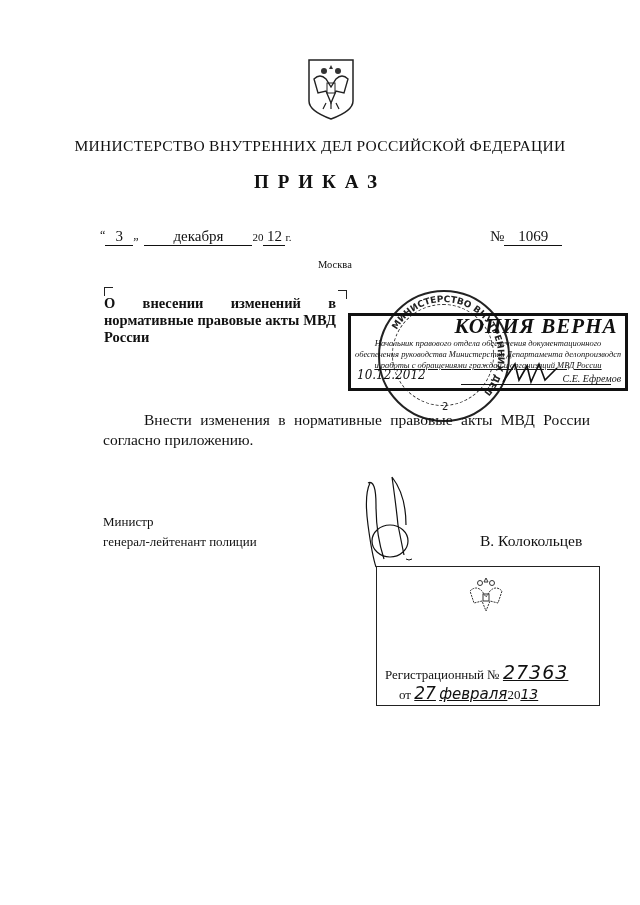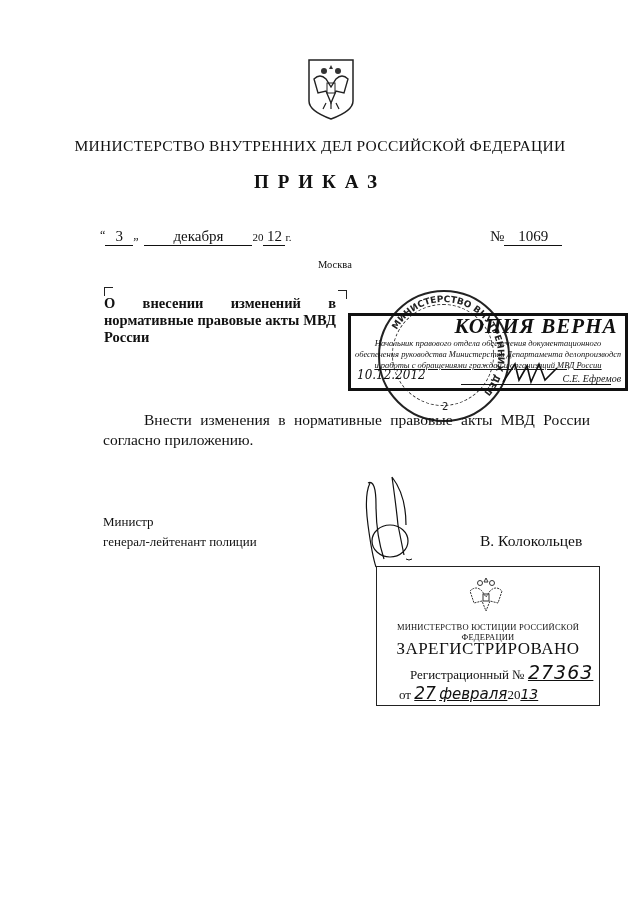--- a/index.html
+++ b/index.html
@@ -27,21 +27,21 @@
     .copy-title { left: 0; width: 100%; top: -2px; text-align: center; font-size: 21px; font-weight: bold; font-style: italic; letter-spacing: 1px; padding-left: 48px; }
     .copy-line { left: 4px; width: 266px; font-size: 8.5px; font-style: italic; text-align: center; white-space: nowrap; overflow: hidden; }
     .copy-signer { right: 4px; top: 57px; font-size: 10px; font-style: italic; }
     .copy-sigline { left: 110px; top: 68px; width: 150px; border-bottom: 1px solid #111; }
     .round-seal { left: 378px; top: 290px; width: 128px; height: 128px; border-radius: 50%; border: 2px solid #222; }
     .round-seal-inner { left: 12px; top: 12px; width: 100px; height: 100px; border-radius: 50%; border: 1px dashed #333; }
     .reg-stamp { left: 376px; top: 566px; width: 222px; height: 138px; border: 1.5px solid #222; }
     .reg-emblem { left: 89px; top: 8px; width: 40px; height: 42px; }
     .reg-ministry { left: 0; width: 100%; top: 55px; text-align: center; font-size: 8.5px; letter-spacing: 0.2px; }
     .reg-title { left: 0; width: 100%; top: 72px; text-align: center; font-size: 17px; letter-spacing: 0.5px; }
-    .reg-number { left: 8px; top: 94px; font-size: 13px; white-space: nowrap; margin-left: 25px; }
+    .reg-number { left: 8px; top: 94px; font-size: 13px; white-space: nowrap; }
     .reg-date { left: 22px; top: 116px; font-size: 13px; white-space: nowrap; }
     .hand { font-family: "DejaVu Sans", sans-serif; font-style: italic; font-size: 17px; text-decoration: underline; }
     .signature { left: 362px; top: 475px; width: 80px; height: 96px; }
   </style>
 </head>
 <body>
 
 <div class="abs emblem">
   <svg width="50" height="64" viewBox="0 0 50 64">
     <path d="M3 3 H47 V44 Q47 54 25 62 Q3 54 3 44 Z" fill="none" stroke="#222" stroke-width="1.5"></path>
@@ -114,22 +114,20 @@
 <div class="abs reg-stamp">
   <div class="abs reg-emblem">
     <svg width="40" height="42" viewBox="0 0 40 42">
       <circle cx="14" cy="8" r="2.5" fill="none" stroke="#333"></circle>
         <circle cx="26" cy="8" r="2.5" fill="none" stroke="#333"></circle>
       <path d="M20 3 l2 4 h-4z" fill="none" stroke="#333"></path>
       <path d="M4 16 Q10 10 16 16 L20 22 L24 16 Q30 10 36 16 L32 28 L24 26 L20 36 L16 26 L8 28 Z" fill="none" stroke="#333" stroke-width="1" stroke-dasharray="2 1"></path>
       <rect x="17" y="19" width="6" height="7" fill="none" stroke="#333"></rect>
     </svg>
   </div>
-  <div class="abs reg-ministry">МИНИСТЕРСТВО ЮСТИЦИИ РОССИЙСКОЙ ФЕДЕРАЦИИ</div>
-  <div class="abs reg-title">ЗАРЕГИСТРИРОВАНО</div>
   <div class="abs reg-number">
     <span>Регистрационный №</span>
     <span class="hand" style="font-size:19px; letter-spacing:1px;">27363</span>
   </div>
   <div class="abs reg-date">
     <span>от</span>
     <span class="hand">27</span>
     <span class="hand" style="font-size:15px;">февраля</span><span>20</span><span class="hand" style="font-size:14px;">13</span>
   </div>
 </div>

